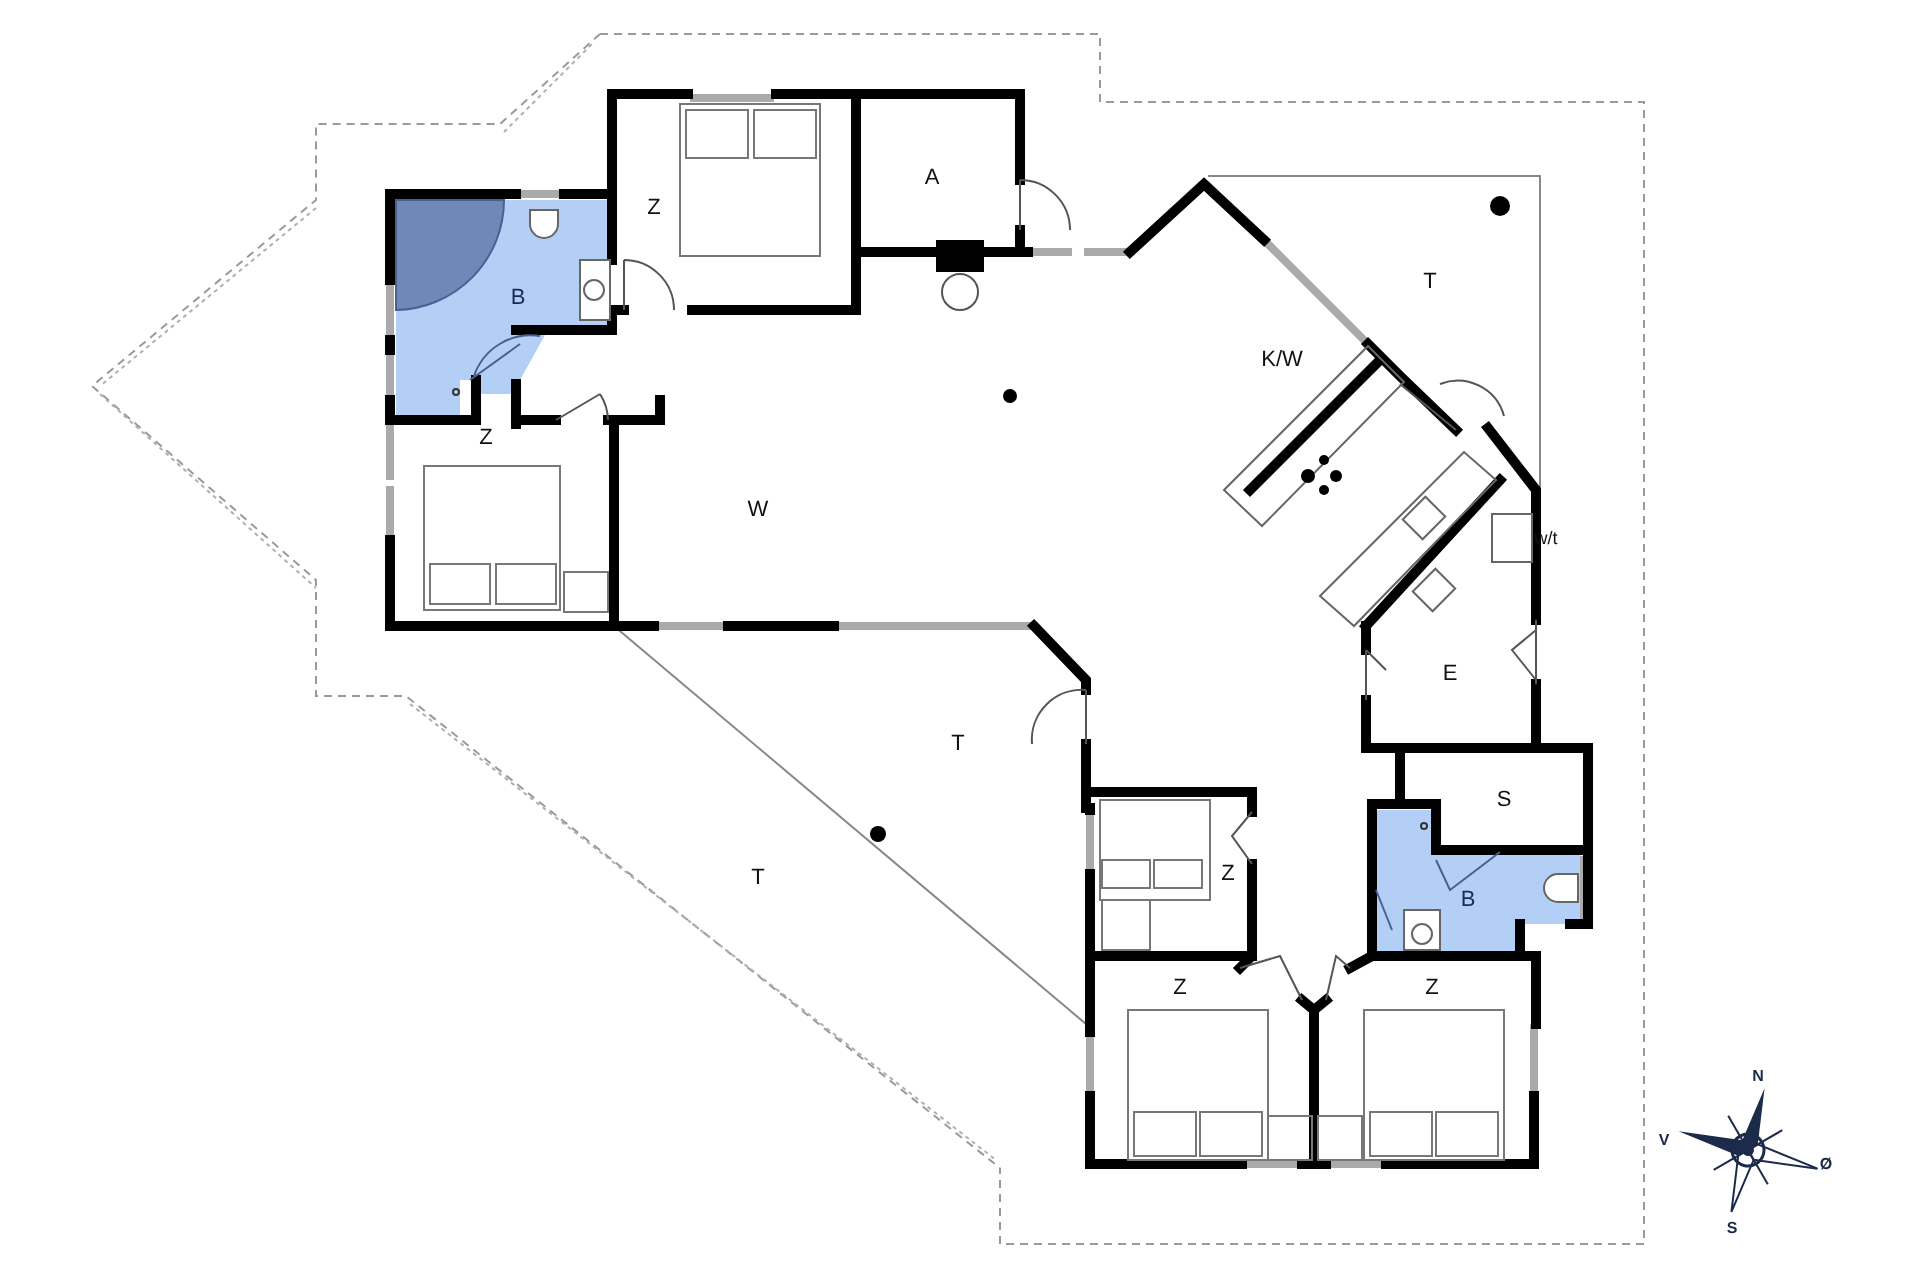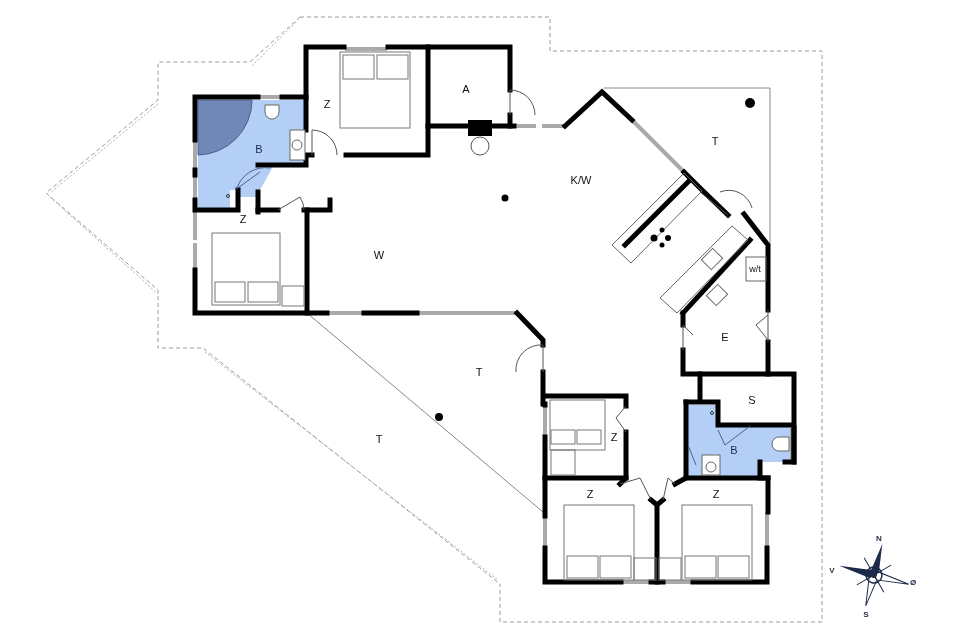--- a/index.html
+++ b/index.html
@@ -192,23 +192,23 @@
     <circle r="8" fill="none" stroke="#1d2b4a" stroke-width="1.5"></circle>
     <circle r="3" fill="#1d2b4a"></circle>
   </g>
 </svg>
 
 <div class="lbl blue" style="left:259px;top:149px">B</div>
 <div class="lbl" style="left:327px;top:104px">Z</div>
 <div class="lbl" style="left:466px;top:89px">A</div>
 <div class="lbl" style="left:243px;top:219px">Z</div>
 <div class="lbl" style="left:379px;top:255px">W</div>
-<div class="lbl" style="left:581px;top:180px">K/W</div>
+<div class="lbl" style="left:641px;top:180px">K/W</div>
 <div class="lbl" style="left:715px;top:141px">T</div>
-<div class="lbl" style="left:755px;top:269px;font-size:9px">w/t</div>
+<div class="lbl" style="left:773px;top:269px;font-size:9px">w/t</div>
 <div class="lbl" style="left:725px;top:337px">E</div>
 <div class="lbl" style="left:479px;top:372px">T</div>
 <div class="lbl" style="left:379px;top:439px">T</div>
 <div class="lbl" style="left:752px;top:400px">S</div>
 <div class="lbl" style="left:614px;top:437px">Z</div>
 <div class="lbl blue" style="left:734px;top:450px">B</div>
 <div class="lbl" style="left:590px;top:494px">Z</div>
 <div class="lbl" style="left:716px;top:494px">Z</div>
 
 <div class="compass-lbl" style="left:879px;top:538px">N</div>

